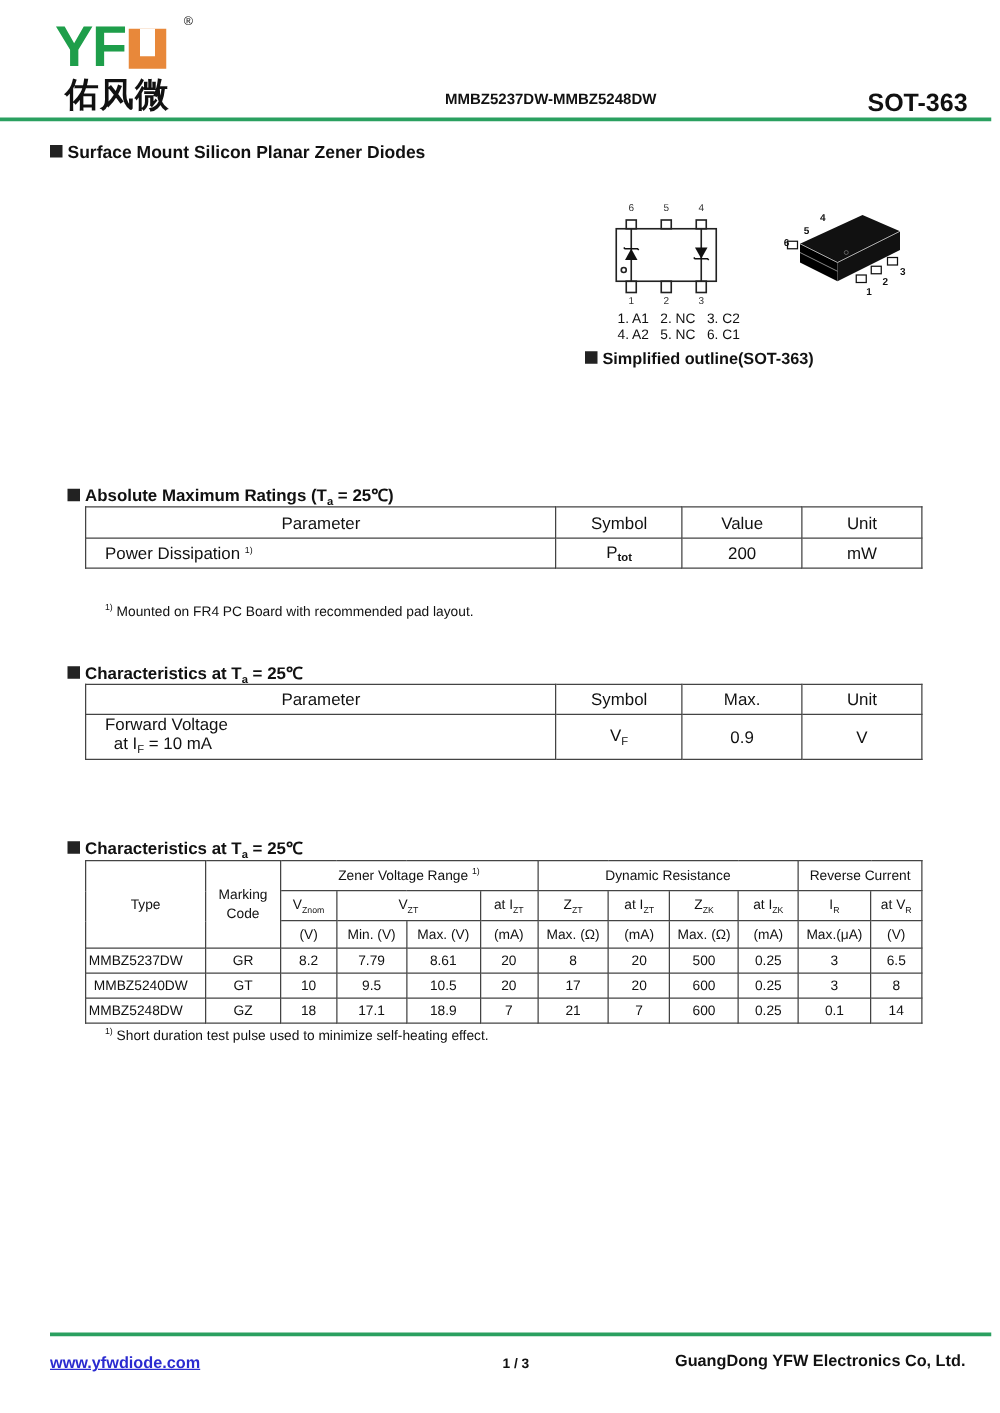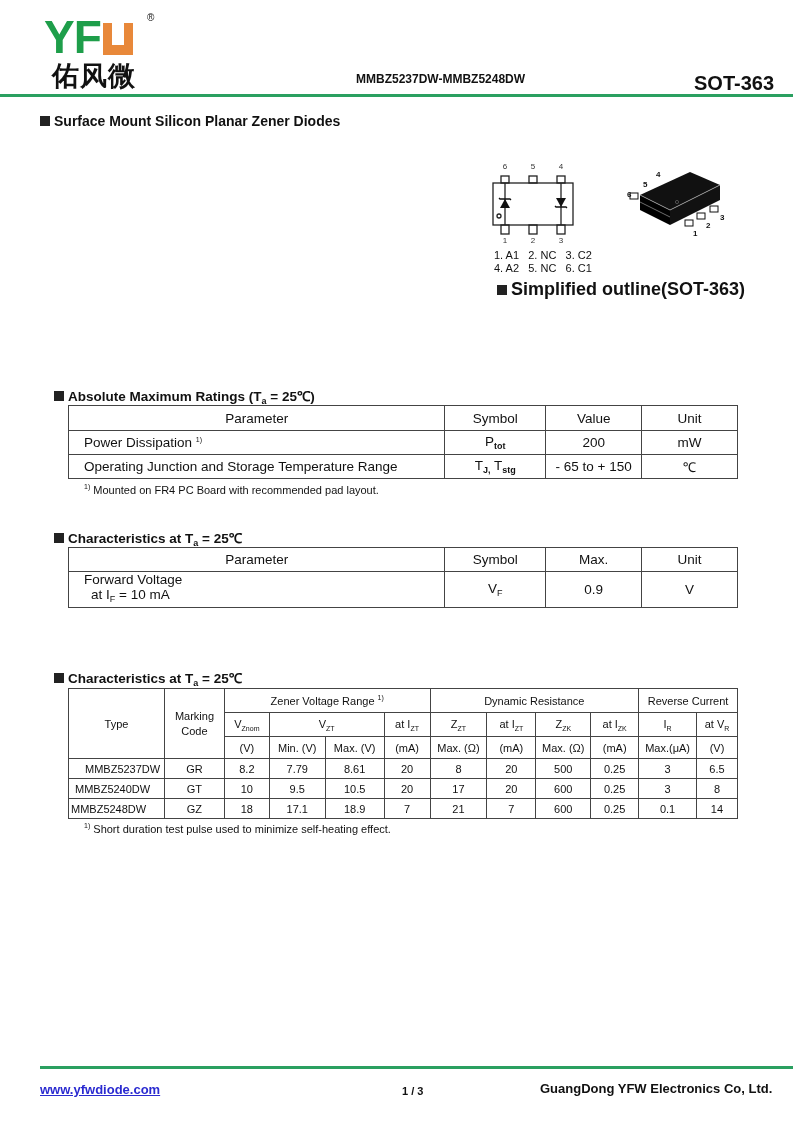--- a/index.html
+++ b/index.html
@@ -12,21 +12,21 @@
   .logo-u { display:inline-block; width:30px; height:32px; background:#e8883a; position:relative; top:2px; margin-left:2px; }
   .logo-u:before { content:""; position:absolute; left:9px; top:0; width:12px; height:22px; background:#fff; }
   .logo-reg { left:147px; top:12px; font-size:10px; }
   .logo-cn { left:52px; top:58px; font-size:27px; font-weight:bold; letter-spacing:1px; font-family:"DejaVu Sans", sans-serif; }
   .title { left:356px; top:72px; font-size:12px; font-weight:bold; }
   .pkg { left:694px; top:72px; font-size:20px; font-weight:bold; }
   .rule-top { left:0; top:94px; width:793px; height:3px; background:#2aa060; }
   .sq { display:inline-block; width:10px; height:10px; background:#222; margin-right:4px; vertical-align:0px; }
   .subtitle { left:40px; top:113px; font-size:14px; font-weight:bold; }
   .pinout-labels { left:494px; top:249px; font-size:11px; line-height:13px; }
-  .simplified { left:497px; top:279px; font-size:18px; font-weight:bold; }
+  .simplified { left:468px; top:279px; font-size:13px; font-weight:bold; }
   .sec-title { font-size:13.5px; font-weight:bold; }
   table.dt { position:absolute; border-collapse:collapse; }
   table.dt td { border:1.5px solid #444; font-size:13.5px; padding:0 0; text-align:center; }
   table.dt td.l { text-align:left; padding-left:15px; }
   table.small td { font-size:11px; }
   sub.s { font-size:9px; vertical-align:-3px; }
   sup.n { font-size:7px; vertical-align:5px; }
   .note { font-size:11px; }
   .rule-bot { left:40px; top:1066px; width:753px; height:3px; background:#2aa060; }
   .foot-link { left:40px; top:1082px; font-size:13px; font-weight:bold; color:#2a2ad0; text-decoration:underline; }
@@ -122,26 +122,20 @@
     <td>Parameter</td>
     <td>Symbol</td>
     <td>Value</td>
     <td>Unit</td>
   </tr>
   <tr style="height:24px">
     <td class="l"><span>Power Dissipation</span> <sup class="n">1)</sup></td>
     <td><span>P</span><sub class="s" style="font-weight:bold">tot</sub></td>
     <td>200</td>
     <td>mW</td>
-  </tr>
-  <tr style="height:24px">
-    <td class="l">Operating Junction and Storage Temperature Range</td>
-    <td><span>T</span><sub class="s" style="font-weight:bold">J,</sub><span> T</span><sub class="s" style="font-weight:bold">stg</sub></td>
-    <td>- 65 to + 150</td>
-    <td>℃</td>
   </tr>
 </tbody>
   </table>
 <div class="abs note" style="left:84px;top:483px"><sup class="n">1)</sup> <span>Mounted on FR4 PC Board with recommended pad layout.</span></div>
 
 <div class="abs sec-title" style="left:54px;top:529px">
   <span class="sq"></span><span>Characteristics at T</span><sub class="s">a</sub><span> = 25℃</span>
 </div>
 <table class="dt" style="left:68px;top:547px;width:670px">
   <colgroup>
@@ -214,21 +208,21 @@
     <td>Max. (Ω)</td>
     <td>(mA)</td>
     <td>Max. (Ω)</td>
     <td>(mA)</td>
     <td>Max.(μA)</td>
     <td>(V)</td>
   </tr>
   </tbody>
     <tbody id="char2-body">
       <tr style="height: 20px;">
-        <td style="text-align: left; padding-left: 16px;">MMBZ5237DW</td>
+        <td style="text-align: left; padding-left: 2px;">MMBZ5237DW</td>
         <td>GR</td>
         <td>8.2</td>
         <td>7.79</td>
         <td>8.61</td>
         <td>20</td>
         <td>8</td>
         <td>20</td>
         <td>500</td>
         <td>0.25</td>
         <td>3</td>

